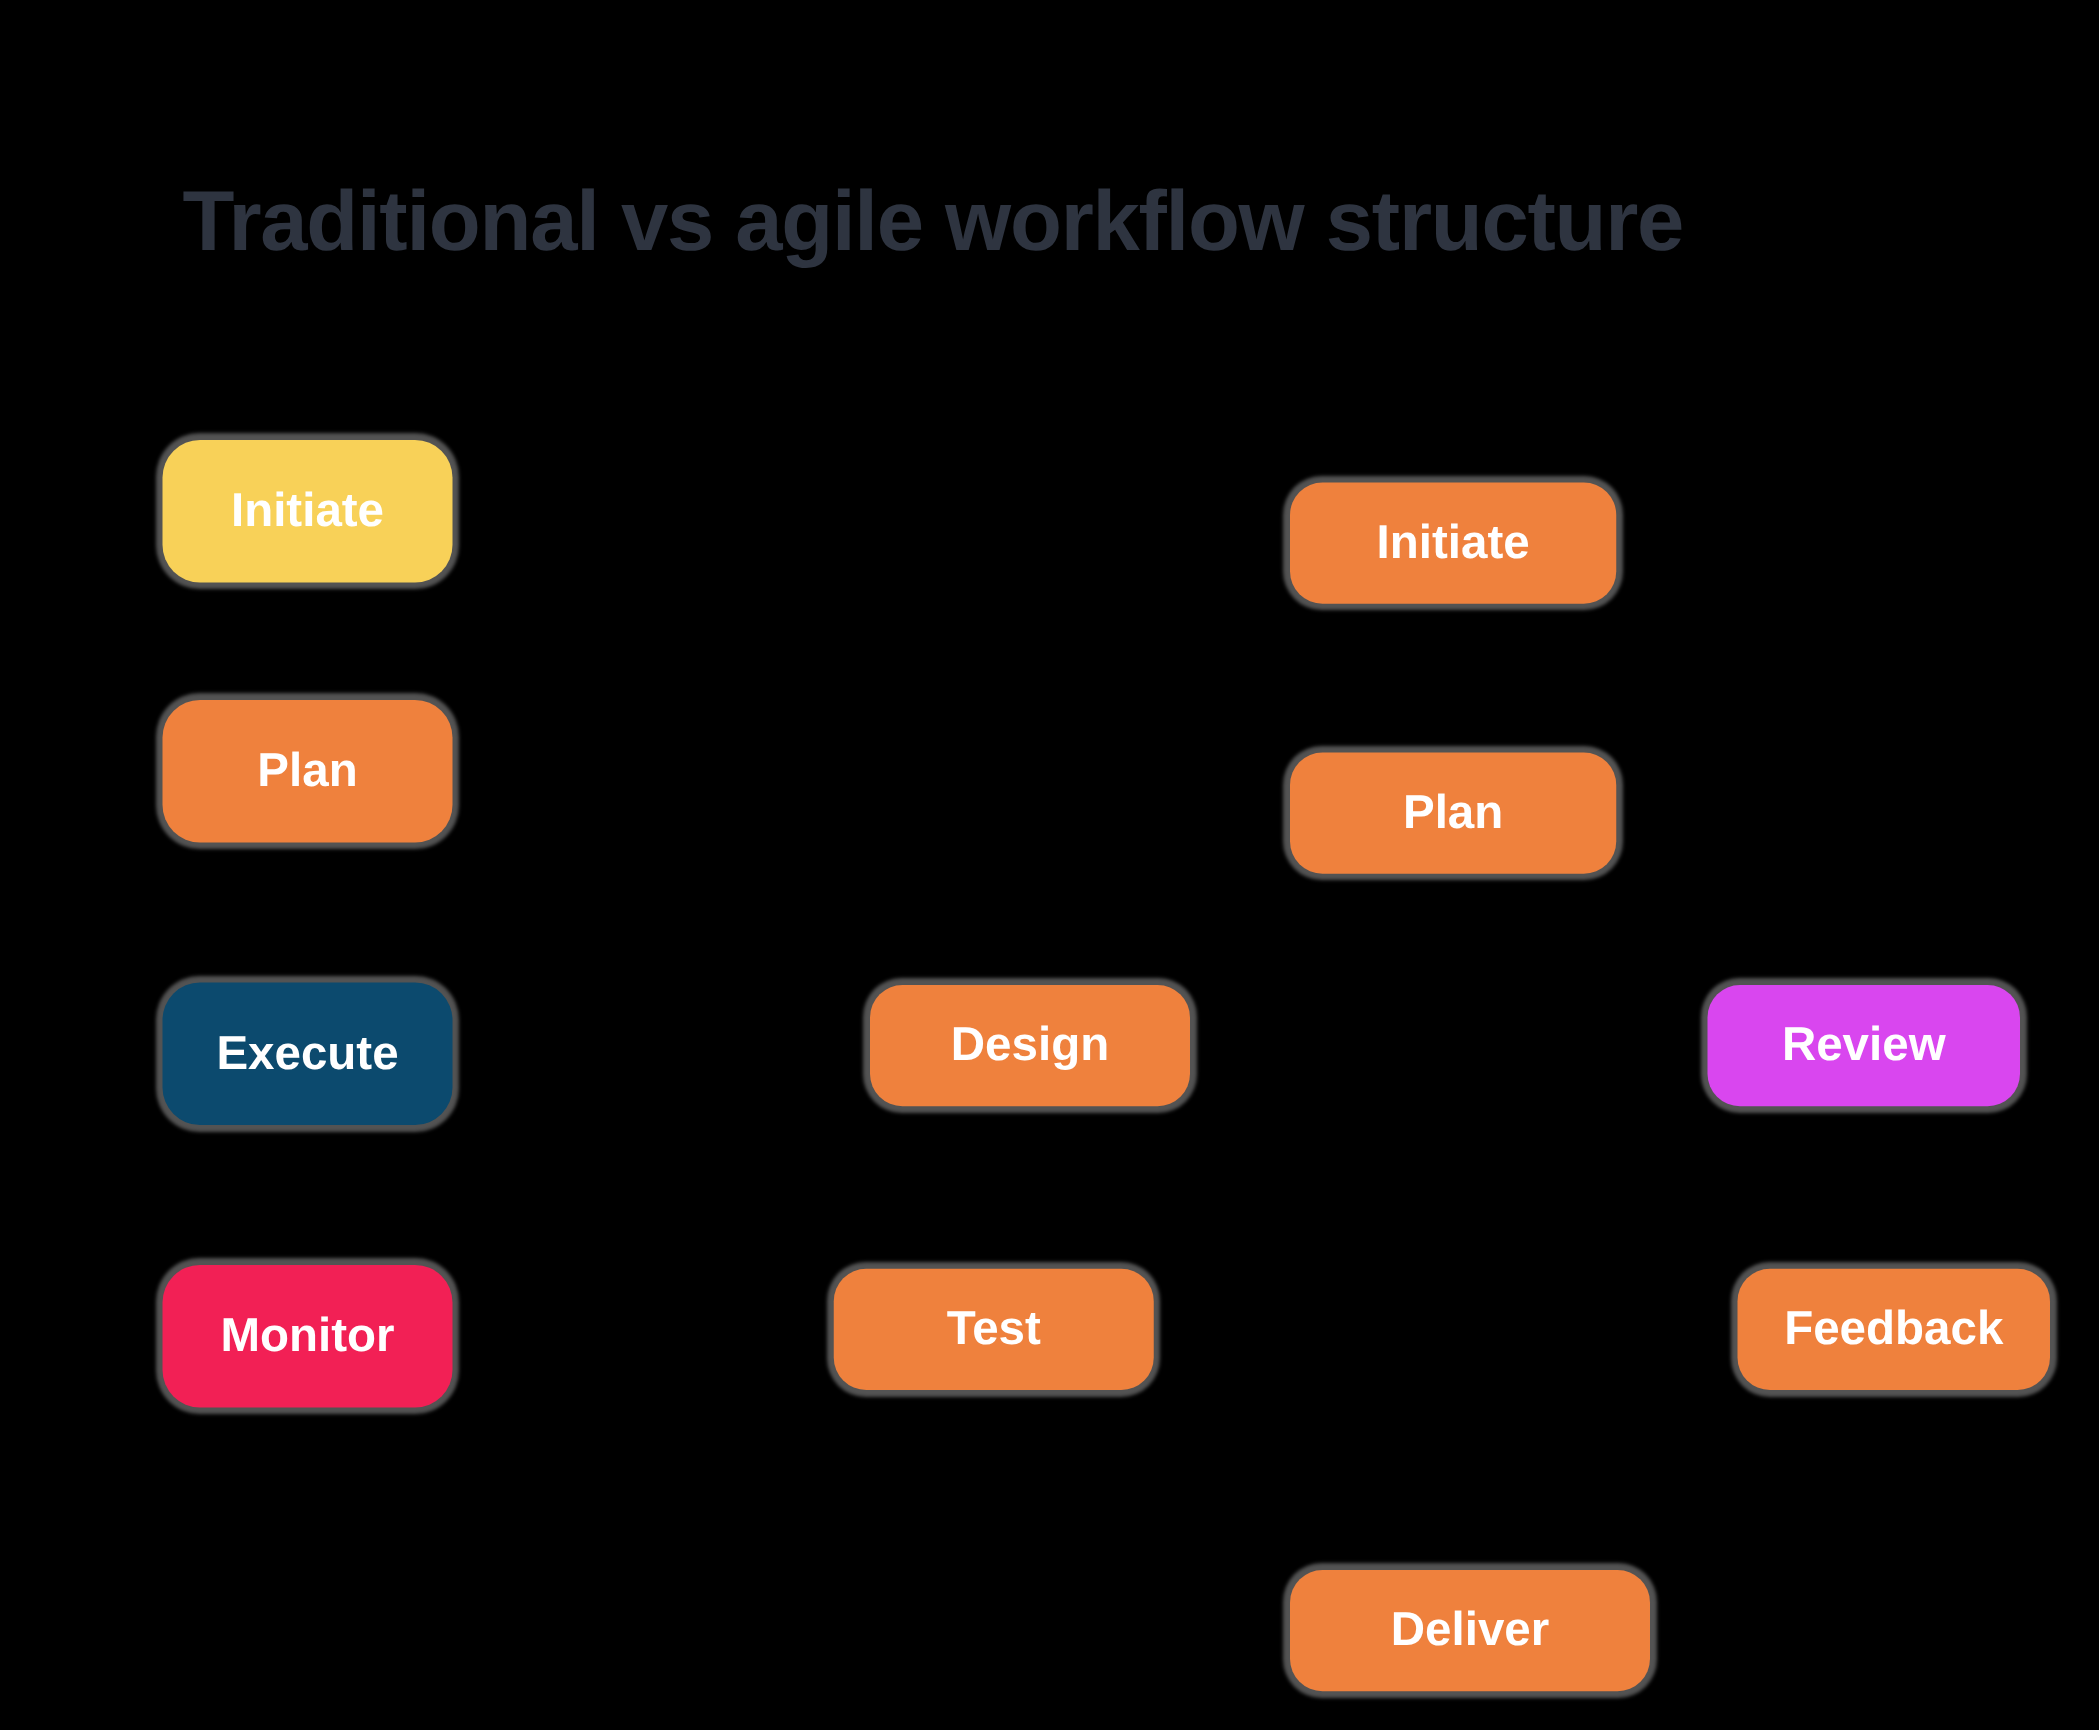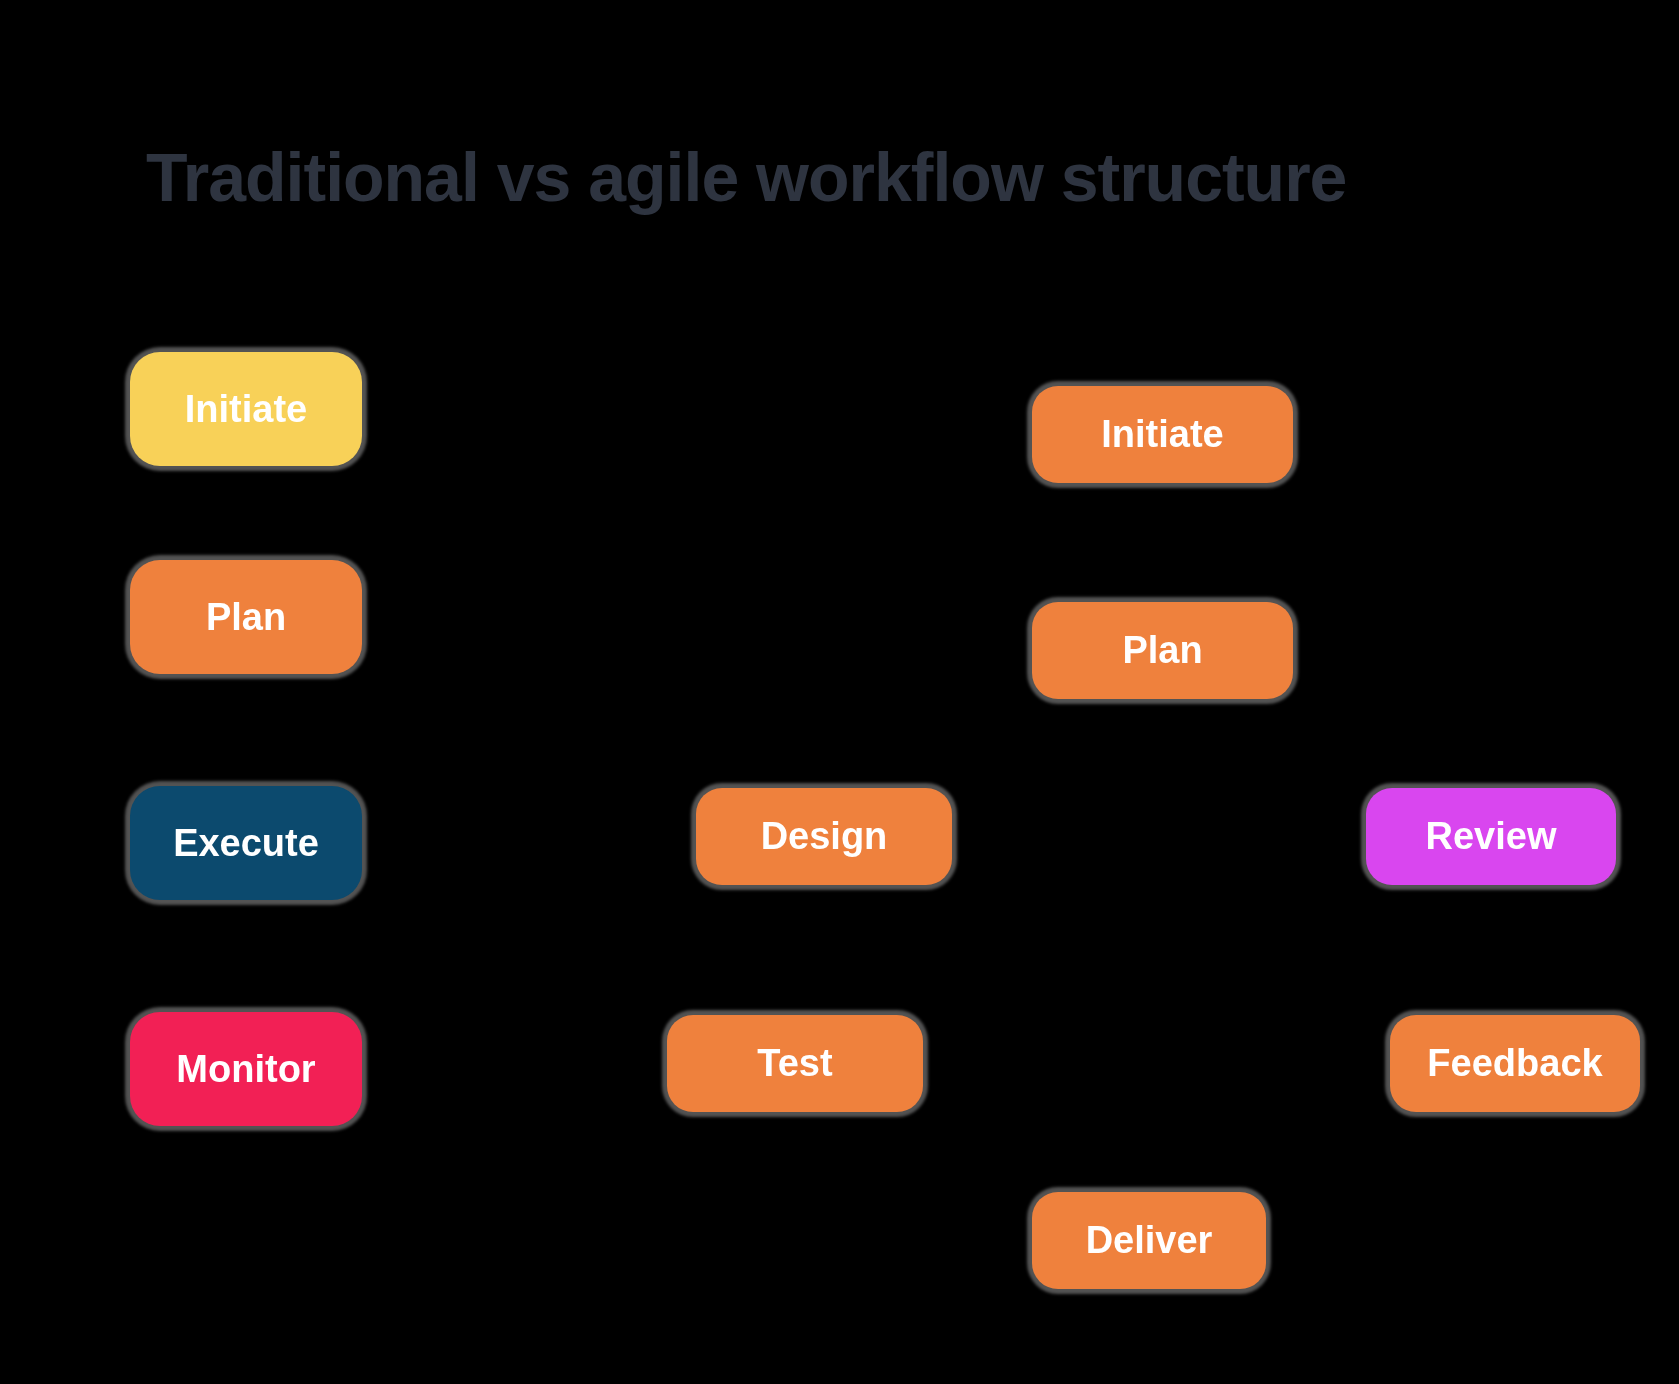--- a/index.html
+++ b/index.html
@@ -68,15 +68,15 @@
   <div class="node acol" style="left: 1032px; top: 602px; width: 261px; background: rgb(239, 129, 61);">Plan</div>
 
   <div class="node acol" style="left: 696px; top: 788px; width: 256px; background: rgb(239, 129, 61);">Design</div>
 
   <div class="node acol" style="left: 1366px; top: 788px; width: 250px; background: #d946ef;">Review</div>
 
   <div class="node acol" style="left: 667px; top: 1015px; width: 256px; background: rgb(239, 129, 61);">Test</div>
 
   <div class="node acol" style="left: 1366px; top: 1015px; width: 250px; background: rgb(239, 129, 61); margin-left: 24px;">Feedback</div>
 
-  <div class="node acol" style="left: 1032px; top: 1192px; width: 234px; background: rgb(239, 129, 61);">Deliver</div>
+  <div class="node acol" style="left: 1032px; top: 1256px; width: 288px; background: rgb(239, 129, 61);">Deliver</div>
 
 </div>
 
 </body></html>

